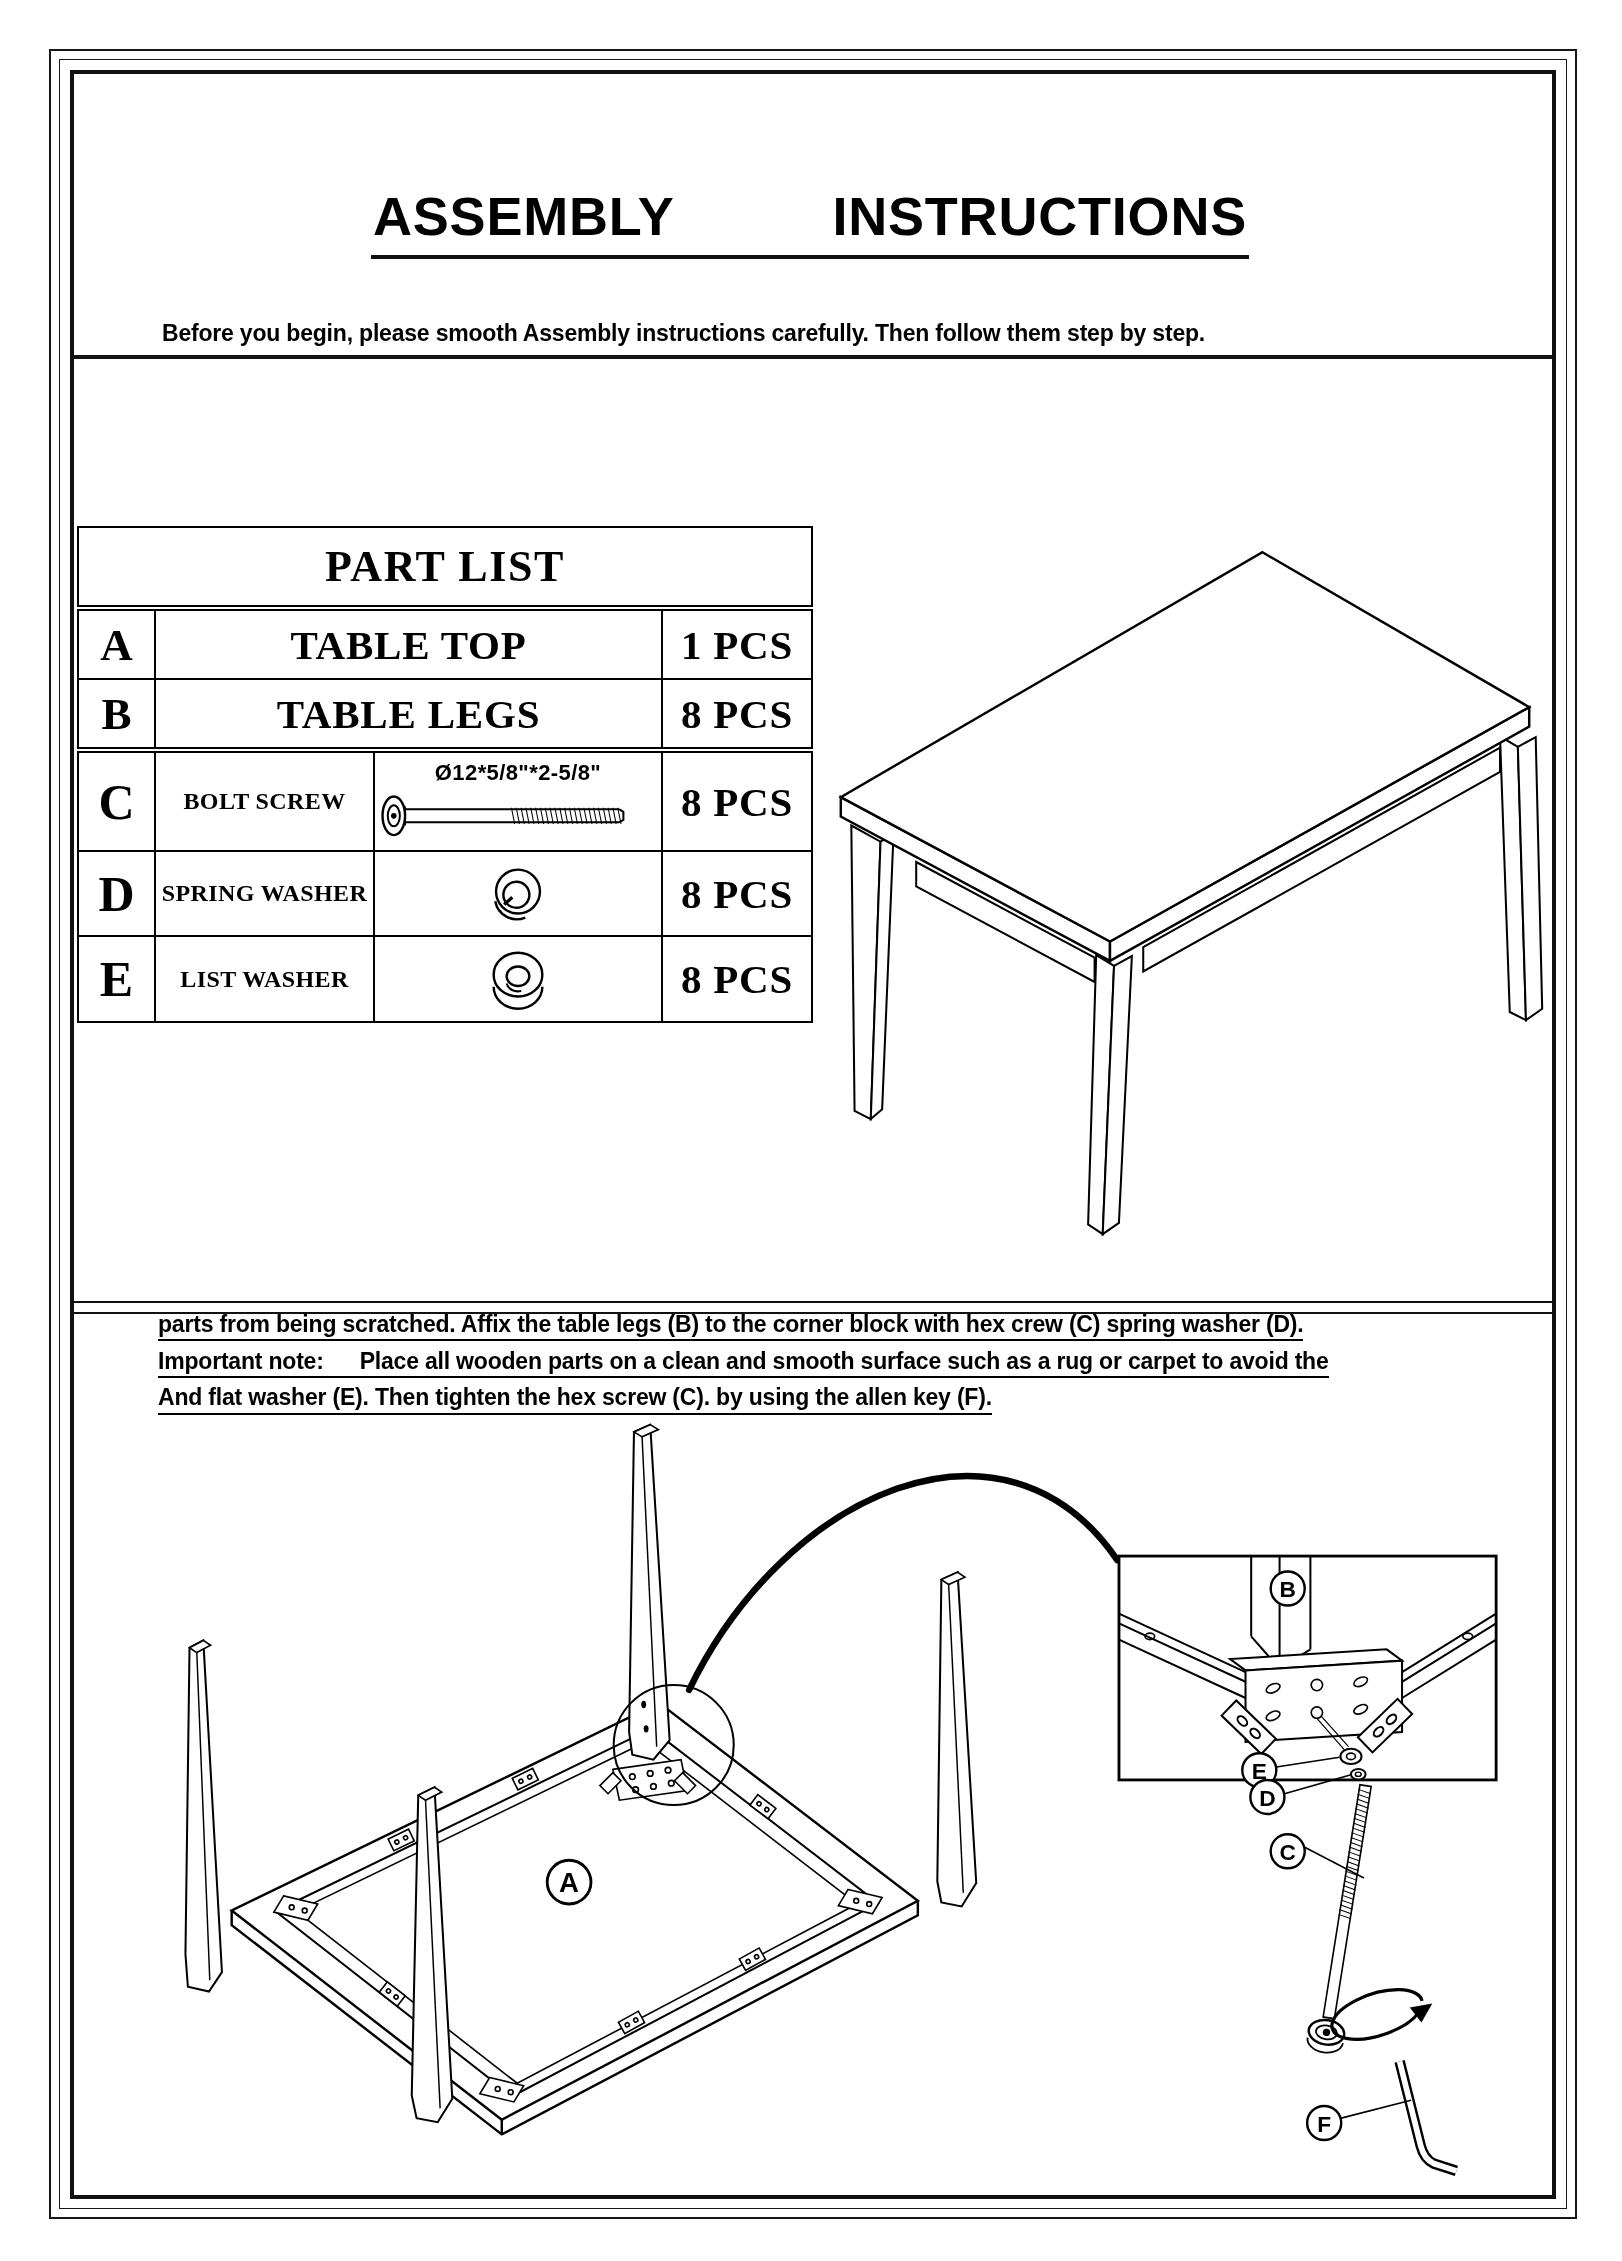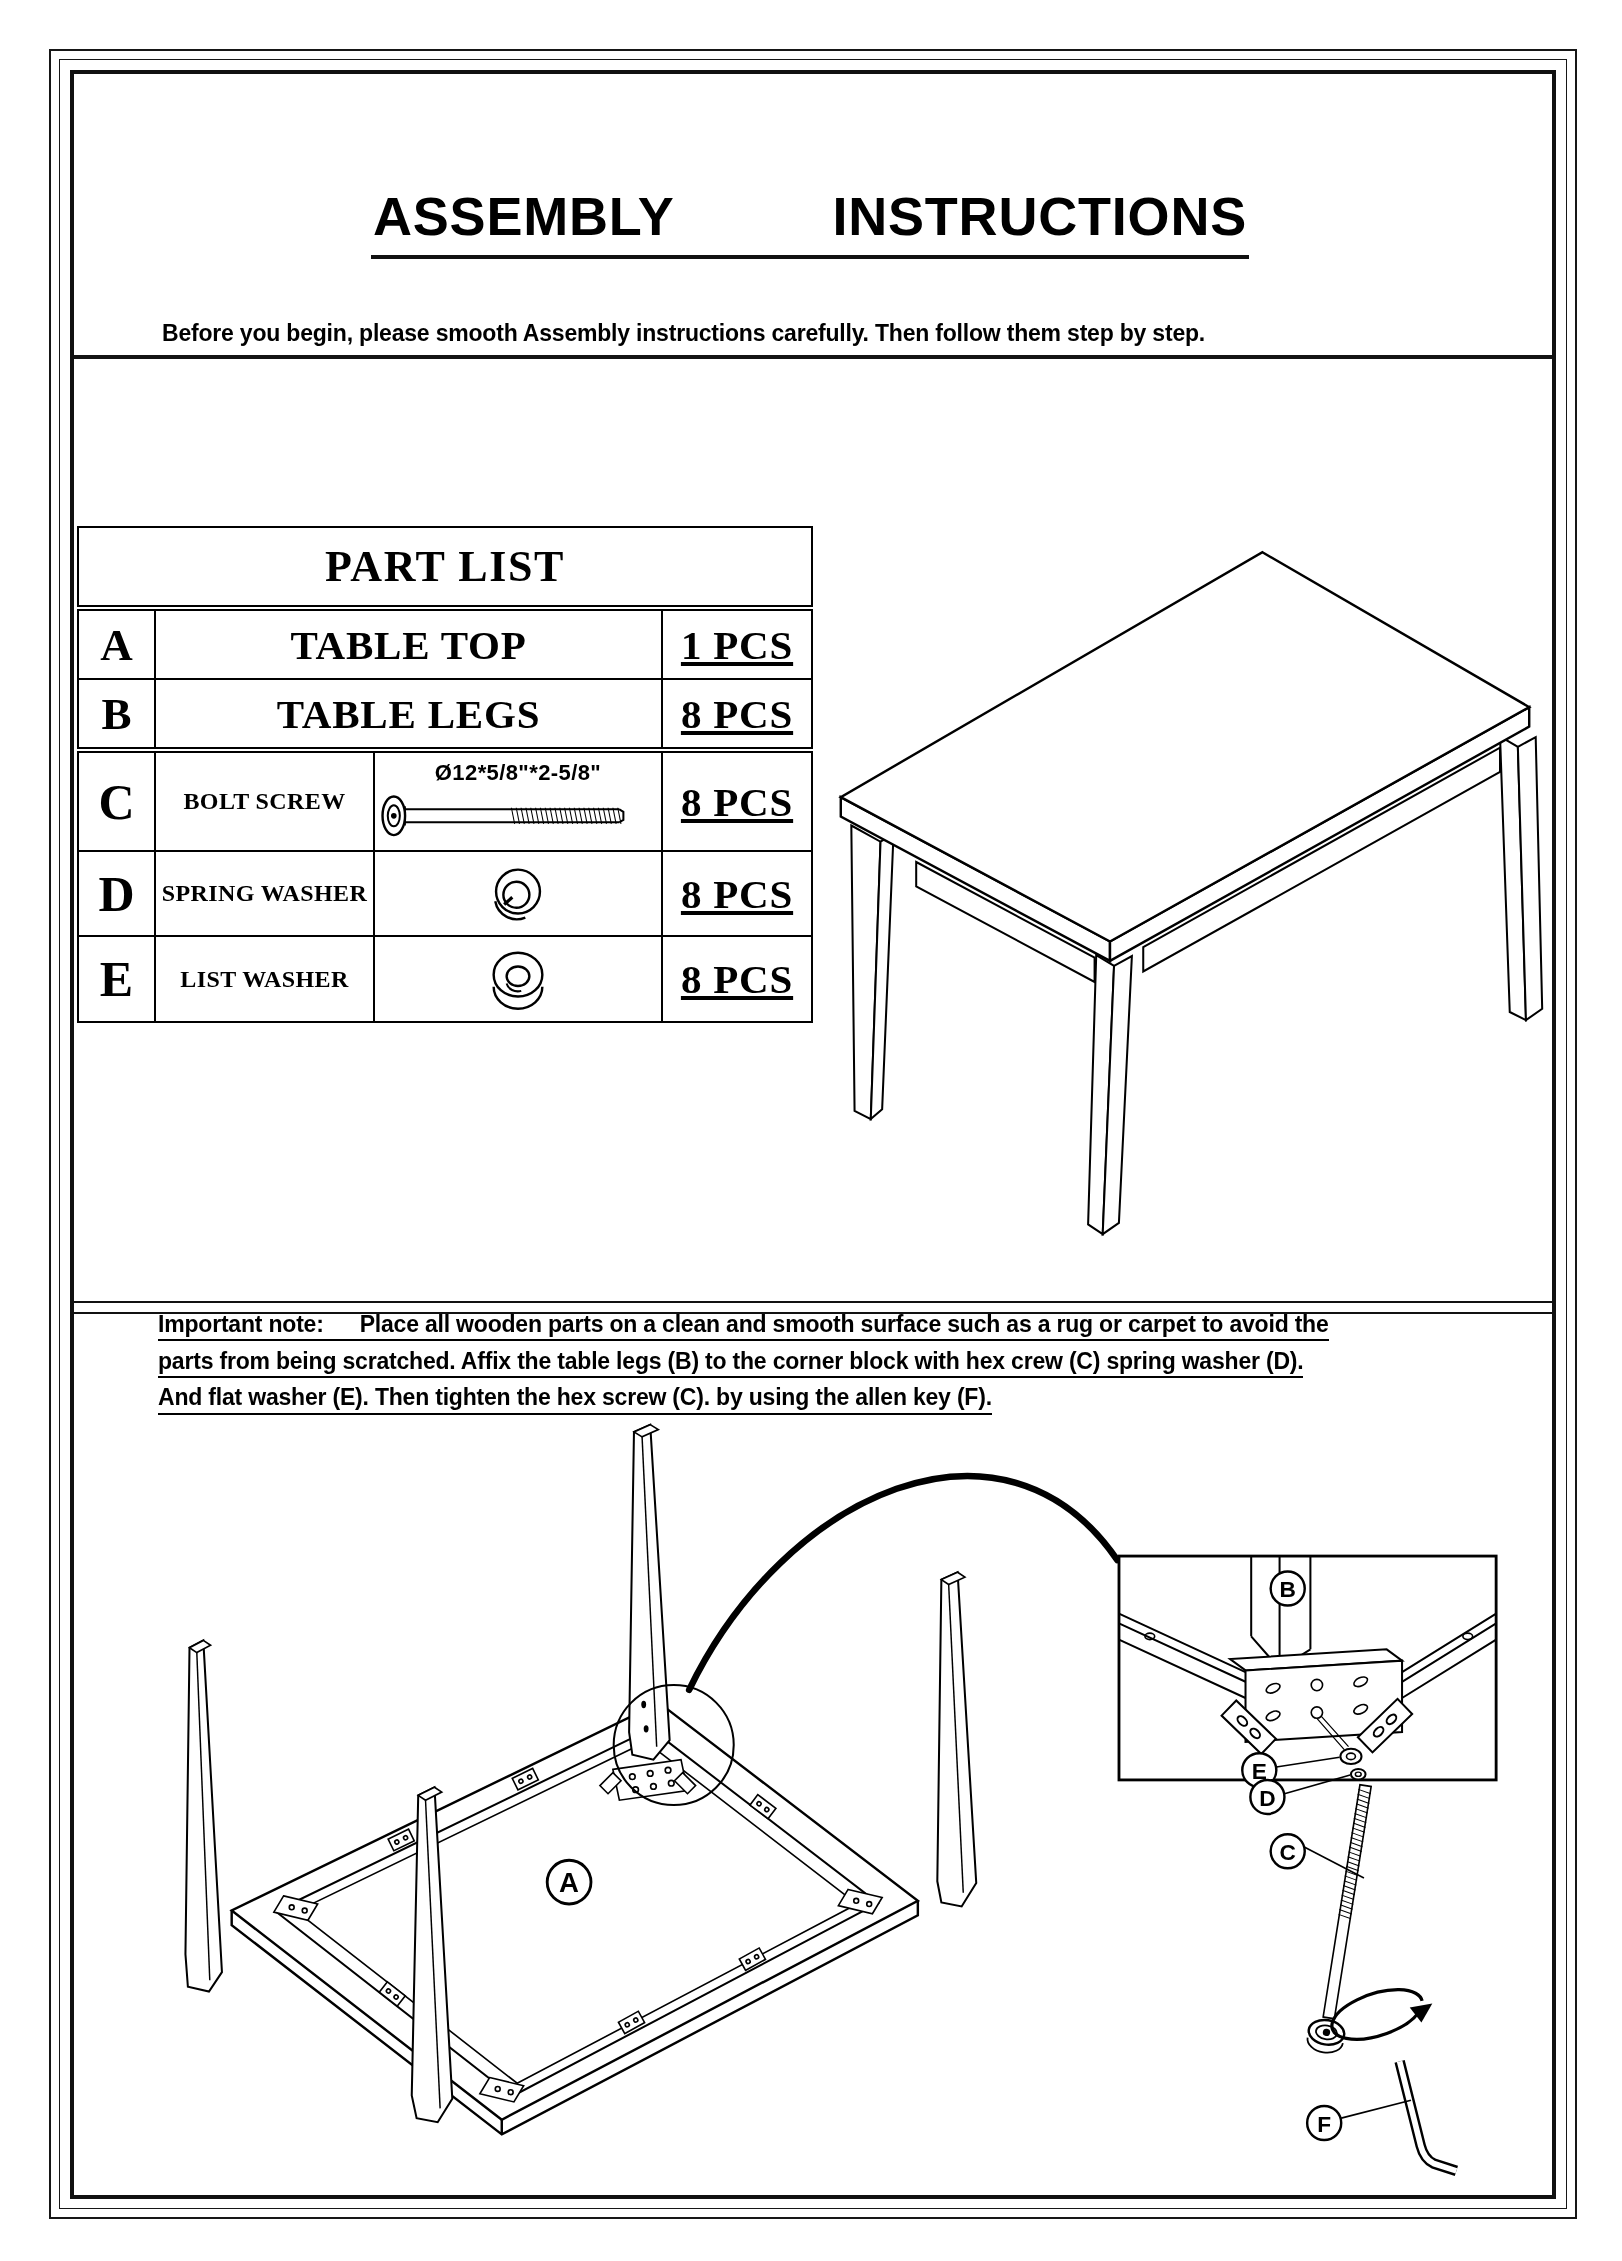--- a/index.html
+++ b/index.html
@@ -22,21 +22,21 @@
   
   table.parts{border-collapse:collapse;table-layout:fixed;width:734px;
     font-family:"Liberation Serif",serif;font-weight:bold;}
   table.parts td{border:2.4px solid #000;text-align:center;vertical-align:middle;padding:0;}
   td.list-header{font-size:44px;letter-spacing:1.6px;border-bottom:6.5px double #000 !important;}
   tr.dbl td{border-bottom:6.5px double #000 !important;}
   td.pkey{font-size:45px;}
   td.hkey{font-size:50px;}
   td.pname{font-size:41px;letter-spacing:0.8px;margin-top:14px;}
   td.hname{font-size:24px;text-align:left;padding-left:21px;letter-spacing:0.4px;}
-  td.qty{font-size:41px;letter-spacing:0.8px;text-decoration:underline;}
+  td.qty{font-size:41px;letter-spacing:0.8px;}
   .spec{font-family:"Liberation Sans",sans-serif;font-size:22px;font-weight:bold;letter-spacing:0.4px;}
   
   .note{left:158px;top:1312px;width:1298px;font-size:23px;font-weight:bold;letter-spacing:-0.2px;}
   .note .nline{display:table;border-bottom:2.4px solid #000;padding-bottom:2.4px;margin-bottom:7.3px;line-height:25px;white-space:nowrap;}
   .note .gap{display:inline-block;width:36px;}
   svg{display:block;}
   .lw{fill:#fff;stroke:#000;}
   .ln{fill:none;stroke:#000;}
 </style>
 </head>
@@ -168,26 +168,26 @@
         <path class="lw" d="M7,343 L339,521 L339,545 L7,367 Z" stroke-width="3"></path>
         <path class="lw" d="M339,521 L856,232 L856,256 L339,545 Z" stroke-width="3"></path>
         <path class="lw" d="M527,41 L856,232 L339,521 L7,343 Z" stroke-width="3"></path>
       </g>
     </svg>
   </div>
 
   <div class="abs divider2"></div>
 
   <div class="abs note">
+    <div class="nline">parts from being scratched. Affix the table legs (B) to the corner block with hex crew (C) spring washer (D).</div>
     <div class="nline">
         <span>Important note:</span>
         <span class="gap"></span>
         <span>Place all wooden parts on a clean and smooth surface such as a rug or carpet to avoid the</span>
       </div>
-    <div class="nline">parts from being scratched. Affix the table legs (B) to the corner block with hex crew (C) spring washer (D).</div>
     <div class="nline">And flat washer (E). Then tighten the hex screw (C). by using the allen key (F).</div>
   </div>
 
   <div class="abs" style="left:71px;top:1419px;">
     <svg width="1482" height="777" viewBox="0 0 1827 958">
 
       <g>
         <path class="lw" d="M725,350 L1044,594 L531,864 L198,606 Z" stroke-width="3"></path>
         <path class="ln" d="M198,606 L198,624 L531,882 L1044,612 L1044,594 M531,864 L531,882" stroke-width="3"></path>
         <path class="ln" d="M715,382 L995,597 L544,835 L252,607 Z" stroke-width="2.5"></path>

